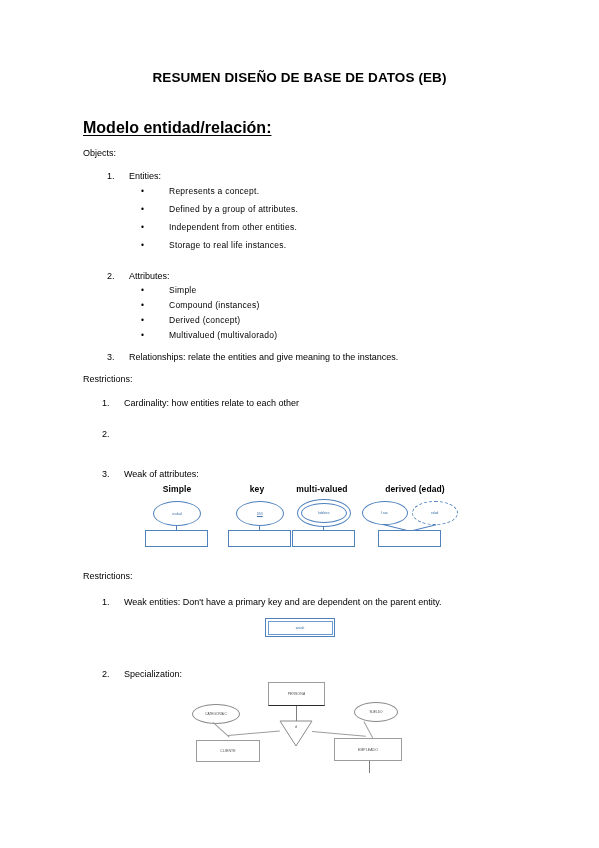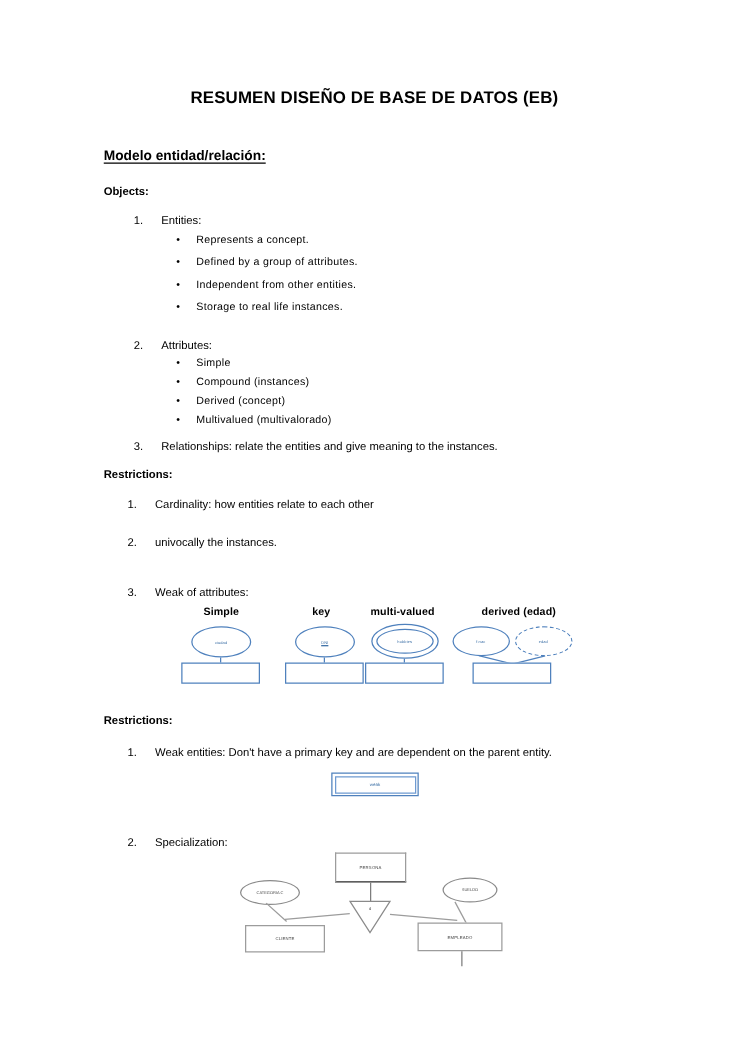--- a/index.html
+++ b/index.html
@@ -25,30 +25,30 @@
     left: 0;
     width: 599px;
     text-align: center;
     font-size: 13.5px;
     font-weight: bold;
     letter-spacing: 0.1px;
   }
   .h-underline {
     position: absolute;
     left: 83px;
-    font-size: 11px;
+    font-size: 16px;
     font-weight: bold;
     text-decoration: underline;
     text-underline-offset: 2px;
   }
   .h-bold {
     position: absolute;
     left: 83px;
     font-size: 9px;
-    font-weight: bold;
+    font-weight: normal;
   }
   .num-item {
     position: absolute;
     font-size: 9px;
     line-height: 13px;
   }
   .num-item .num {
     position: absolute;
     left: 0;
     top: 0;
@@ -63,21 +63,21 @@
     font-size: 8.5px;
     line-height: 13px;
   }
   .bullet-item .dot {
     position: absolute;
     left: 0;
     top: 0;
   }
   .bullet-item .txt {
     display: block;
-    margin-left: 16px;
+    margin-left: 28px;
     letter-spacing: 0.25px;
   }
 
   
   .dg { position: absolute; }
   .er-label {
     position: absolute;
     font-size: 8.5px;
     font-weight: bold;
     letter-spacing: 0.1px;
@@ -254,21 +254,20 @@
 
   <div class="h-bold" style="top:374px;">Restrictions:</div>
 
   <div class="num-item" style="top:397px; left:102px; width:400px;">
     <span class="num">1.</span>
     <span class="txt">Cardinality: how entities relate to each other</span>
   </div>
 
   <div class="num-item" style="top:428px; left:102px; width:410px;">
     <span class="num">2.</span>
-    <span class="txt">univocally the instances.</span>
   </div>
 
   <div class="num-item" style="top:468px; left:102px; width:400px;">
     <span class="num">3.</span>
     <span class="txt">Weak of attributes:</span>
   </div>
 
   <div class="dg">
 
     <div class="er-label" style="left:147px; top:484px; width:60px;">Simple</div>

